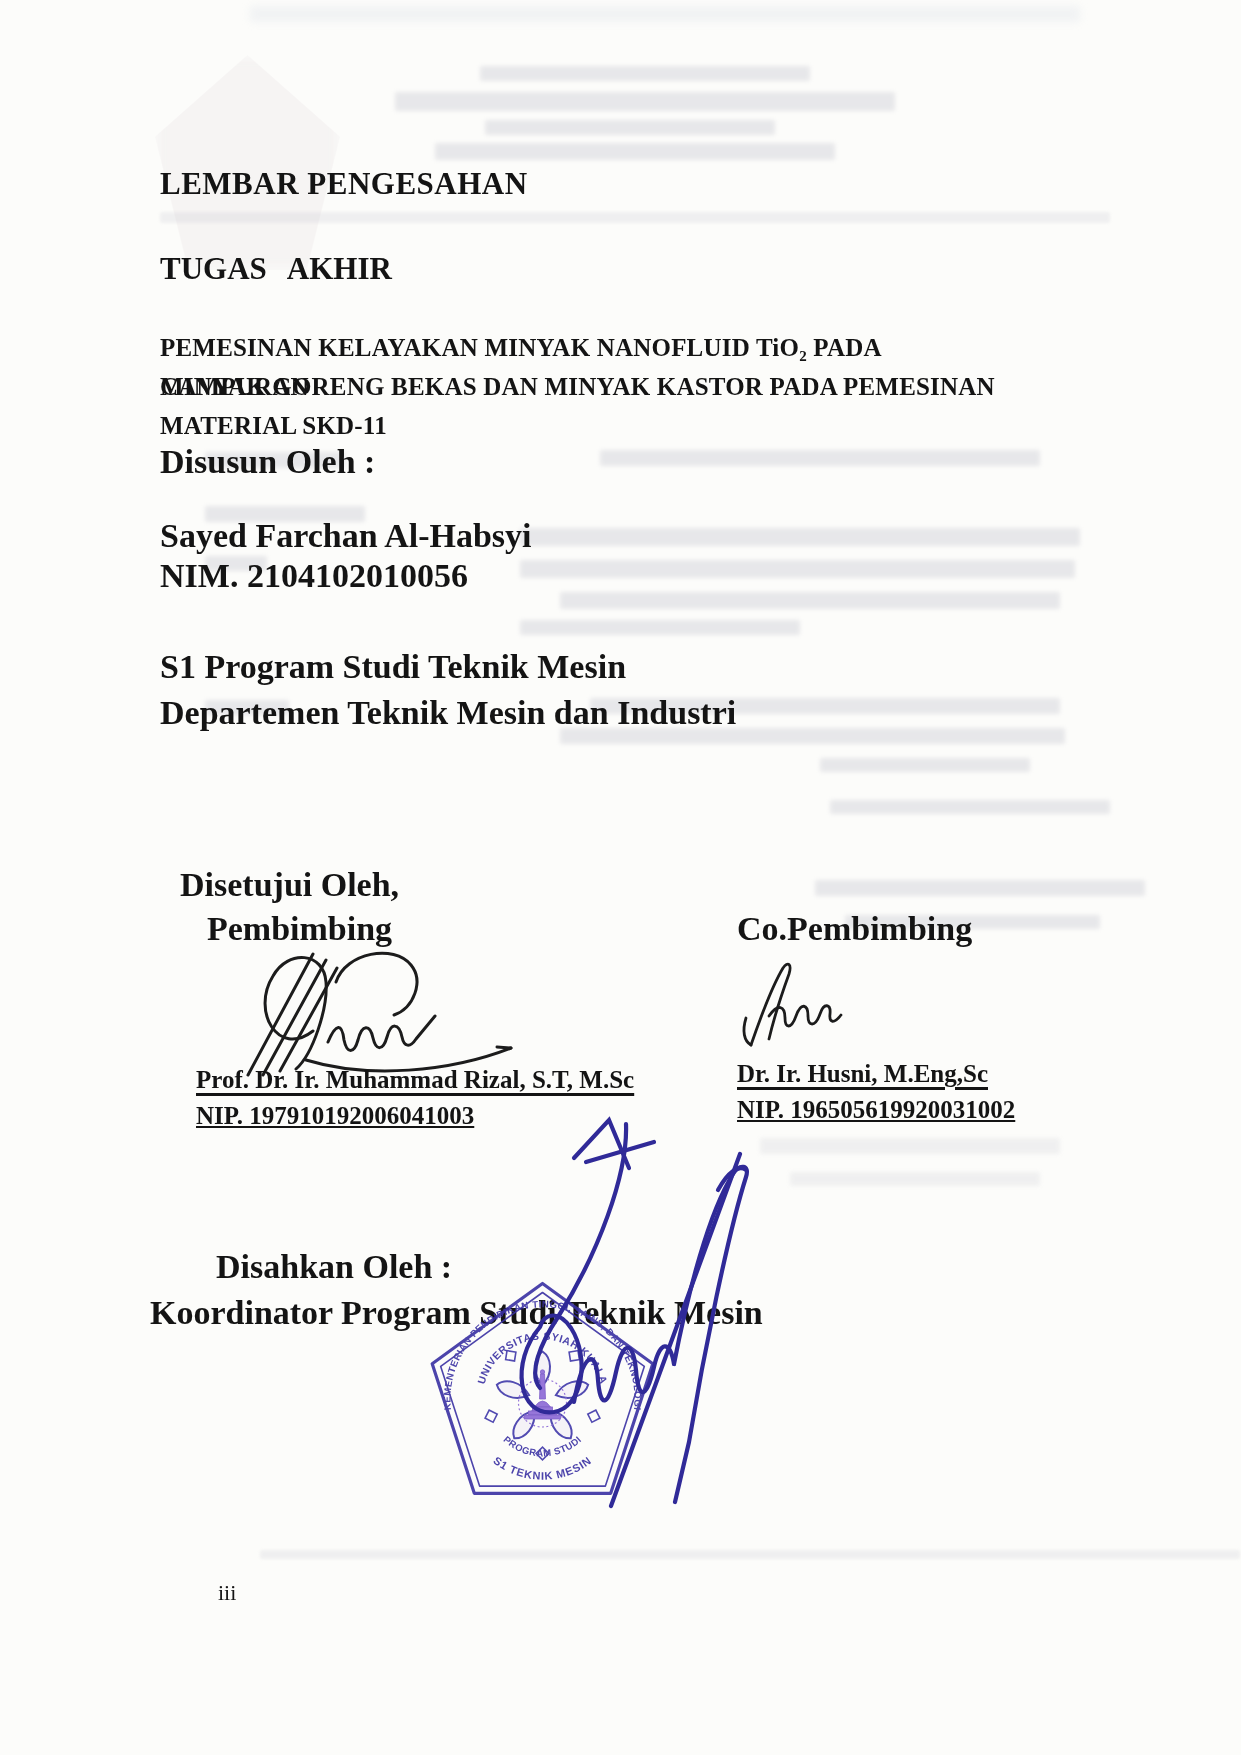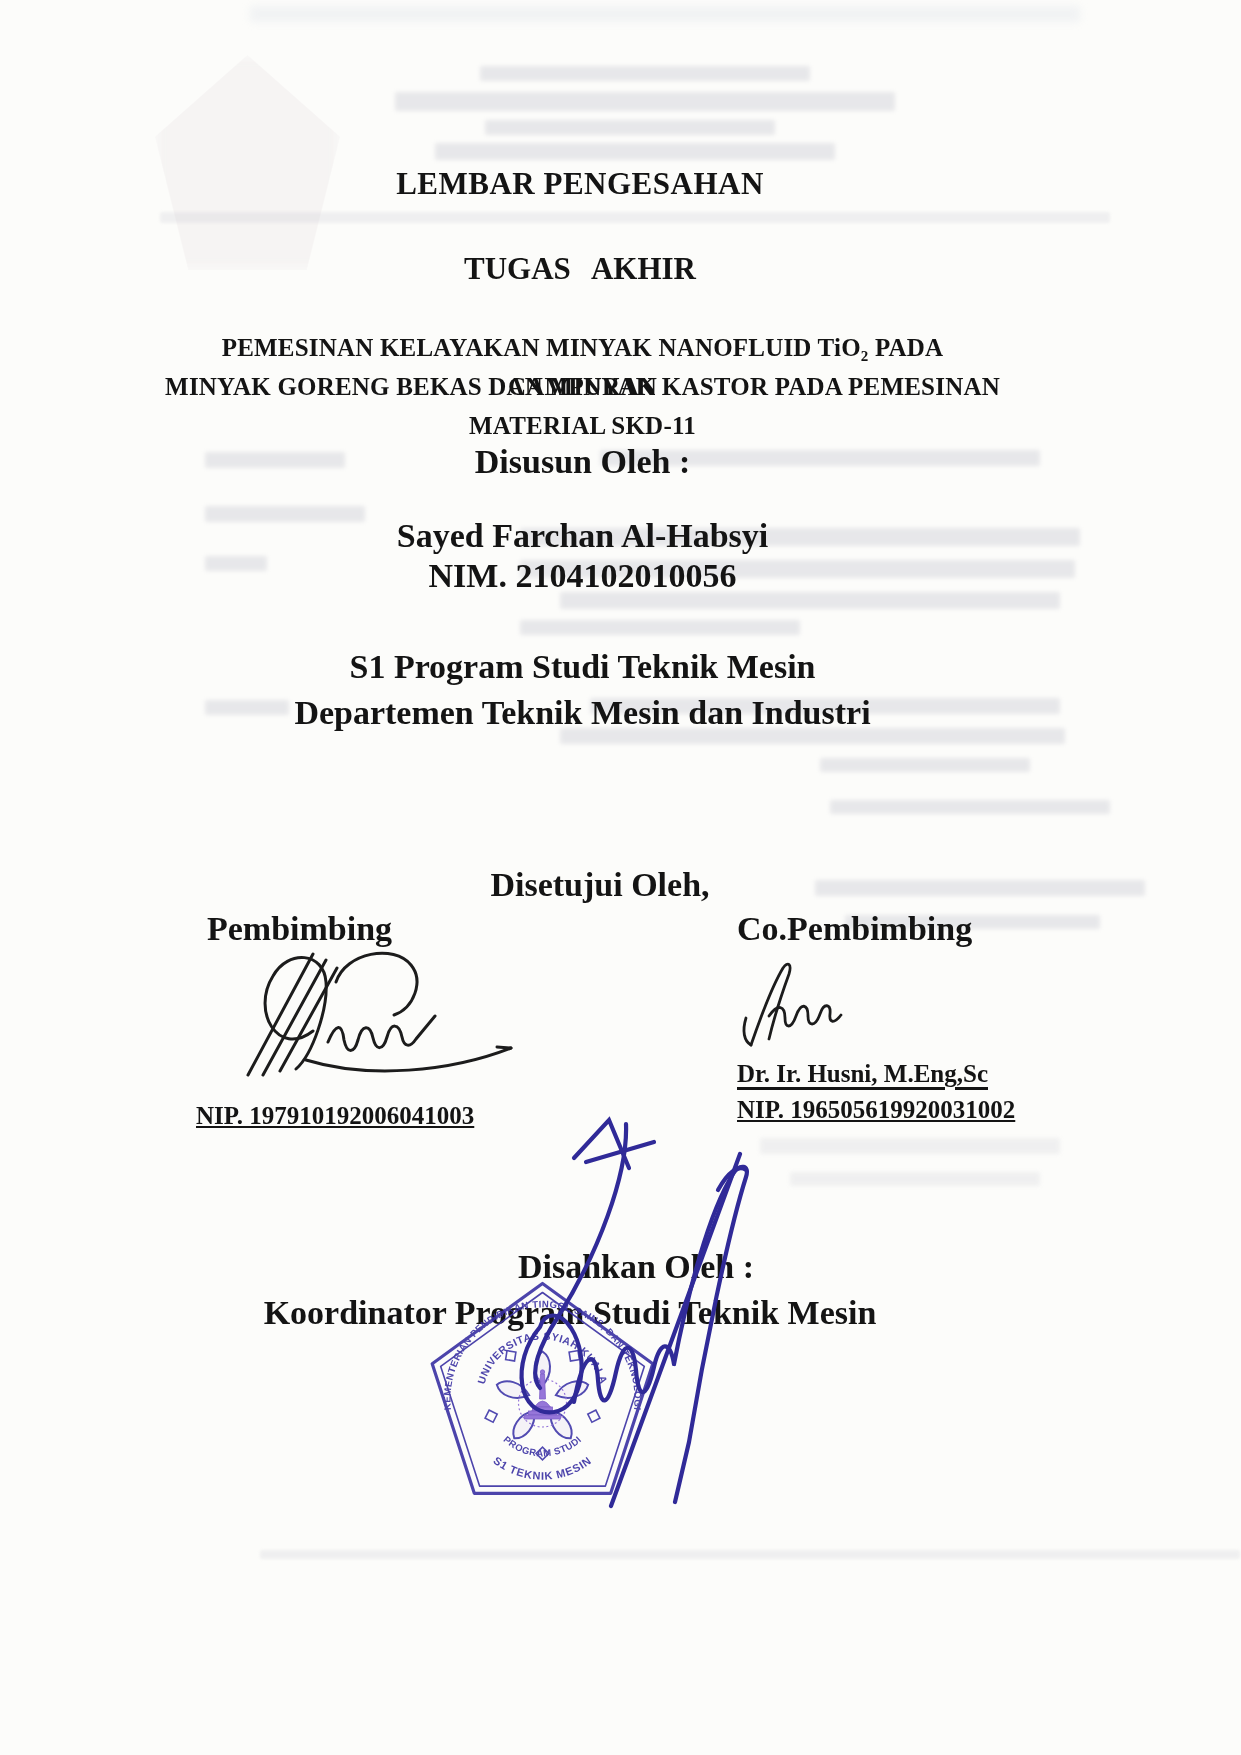--- a/index.html
+++ b/index.html
@@ -15,21 +15,21 @@
   
   .scan-edge{position:absolute;left:250px;top:6px;width:830px;height:16px;
     background:#dde2e9;opacity:.35;filter:blur(4px);}
   
   .ghost{position:absolute;background:#b9bac6;opacity:.30;filter:blur(2px);border-radius:2px;}
   .ghost.lighter{opacity:.18;}
   .ghost-blob{position:absolute;left:155px;top:55px;width:185px;height:215px;
     background:#d8cfd4;opacity:.16;filter:blur(6px);
     clip-path:polygon(50% 0,100% 38%,82% 100%,18% 100%,0 38%);}
   .txt{position:absolute;font-weight:bold;}
-  .center{text-align:center;}
+  .center{text-align:left;}
   .heading{font-size:31px;letter-spacing:.5px;}
   .subheading{font-size:31px;word-spacing:14px;}
   .thesis-title{font-size:25px;line-height:39px;white-space:pre-wrap;letter-spacing:.2px;}
   .body-line{font-size:34px;}
   .uname{font-size:25px;text-decoration:underline;text-decoration-thickness:2.5px;text-underline-offset:5px;}
   .nip{font-size:25px;text-decoration:underline;}
   .pagenum{font-size:22px;font-weight:normal;}
   svg{position:absolute;overflow:visible;}
   .stamp-text{font-family:"Liberation Sans","DejaVu Sans",sans-serif;font-weight:bold;}
 </style>
@@ -99,20 +99,21 @@
   </svg>
 
   <svg style="left:733px;top:956px" width="122" height="96" viewBox="0 0 122 96">
     <g fill="none" stroke="#1c1c1c" stroke-width="2.8" stroke-linecap="round">
       <path d="M 13,62 C 9,75 11,85 18,89"></path>
       <path d="M 18,89 C 28,60 41,27 50,12 C 55,5 59,8 56,18 C 48,40 40,66 36,83"></path>
       <path d="M 36,60 C 45,47 52,50 52,62 C 52,72 58,74 63,60 C 68,46 75,48 75,60 C 75,70 82,72 87,58 C 91,46 98,48 97,58 C 96,67 101,68 108,59"></path>
     </g>
   </svg>
 
+  <div class="txt uname" style="left:196px;top:1066px">Prof. Dr. Ir. Muhammad Rizal, S.T, M.Sc</div>
   <div class="txt nip" style="left:196px;top:1102px">NIP. 197910192006041003</div>
 
   <div class="txt uname" style="left:737px;top:1060px">Dr. Ir. Husni, M.Eng,Sc</div>
   <div class="txt nip" style="left:737px;top:1096px">NIP. 196505619920031002</div>
 
   <div class="txt center body-line" style="left:216px;top:1248px;width:840px">Disahkan Oleh :</div>
   <div class="txt center body-line" style="left:150px;top:1294px;width:840px">Koordinator Program Studi Teknik Mesin</div>
 
   <svg style="left:420px;top:1277px" width="245" height="245" viewBox="0 0 245 245" opacity="0.9">
     <g fill="none" stroke="#3a31a3" stroke-linejoin="round">
@@ -176,14 +177,15 @@
       <path d="M 148,12 C 150,62 120,142 80,205 C 62,232 50,262 62,276"></path>
       <path d="M 62,215 C 32,250 40,305 76,300 C 105,295 112,246 93,216 C 81,198 66,201 62,215"></path>
       <path d="M 96,290 C 105,240 118,235 120,268 C 122,295 130,298 138,260 C 145,228 155,228 158,258 C 160,286 168,290 176,255 C 182,228 192,228 196,252"></path>
       <path d="M 196,252 C 210,180 231,100 255,62 C 262,51 272,53 268,65 C 250,122 226,240 211,330 L 197,390"></path>
       <path d="M 240,78 C 250,60 261,52 268,58"></path>
       <path d="M 262,42 L 133,394"></path>
     </g>
   </svg>
 
 
+  <div class="txt center pagenum" style="left:218px;top:1580px;width:840px">iii</div>
 
 </div>
 
 </body></html>

